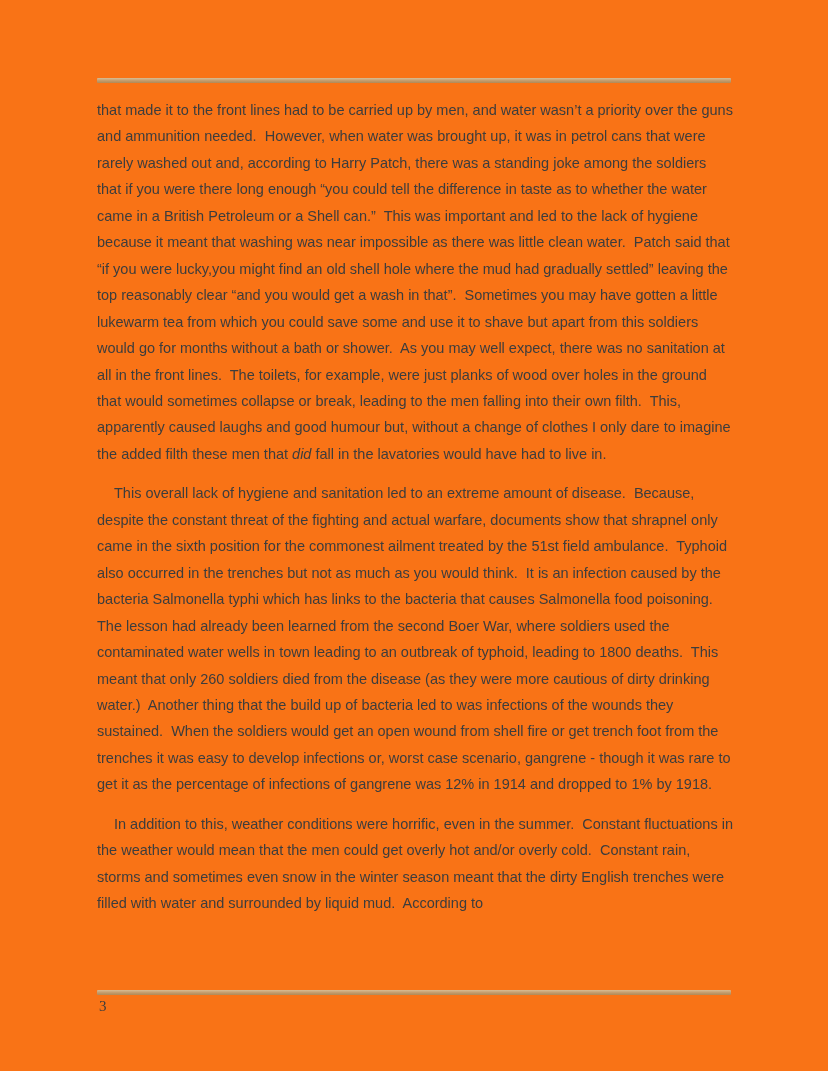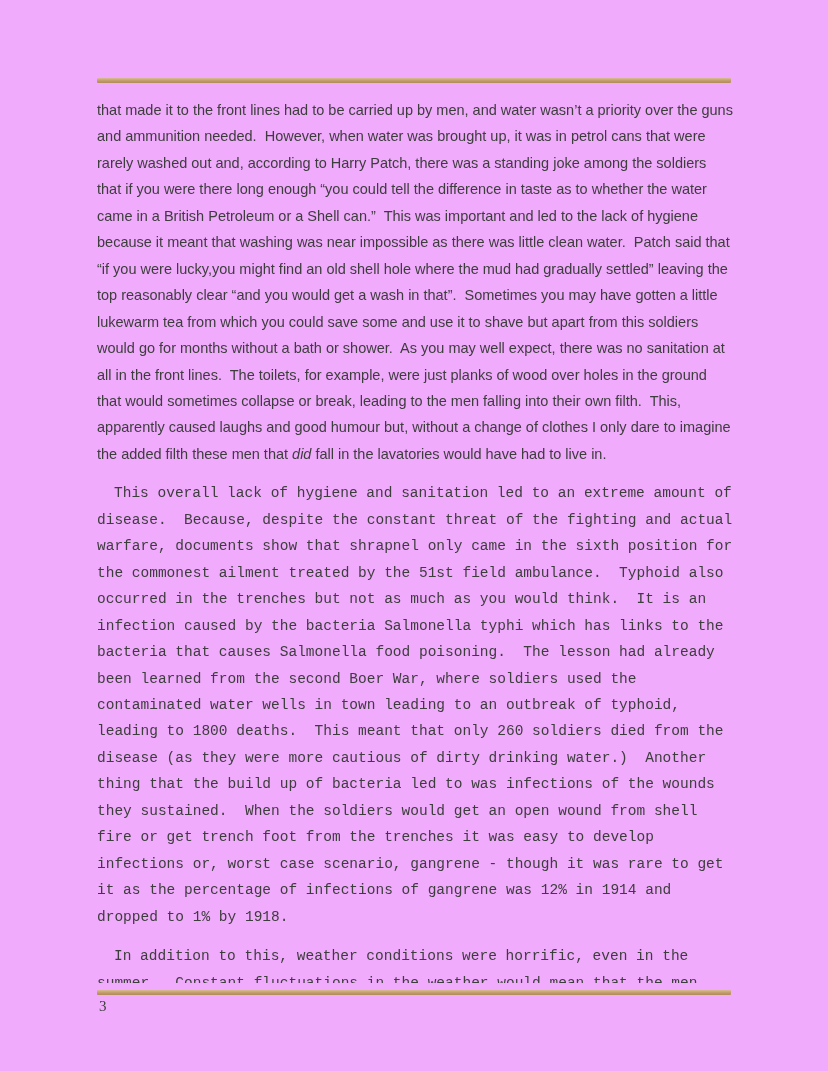--- a/index.html
+++ b/index.html
@@ -4,21 +4,21 @@
 <style>
   html, body {
     margin: 0;
     padding: 0;
     background: #ffffff;
   }
   .page {
     position: relative;
     width: 828px;
     height: 1071px;
-    background: #f0abfc;
+    background: #f97316;
     overflow: hidden;
     font-family: "Liberation Sans", sans-serif;
   }
   .rule {
     position: absolute;
     left: 97px;
     width: 634px;
     height: 5px;
     border-radius: 1px;
     background: linear-gradient(180deg,
@@ -42,21 +42,20 @@
     line-height: 26.45px;
     color: var(--text, #3d3d3d);
     white-space: pre-wrap;
     text-align: left;
   }
   .content p:first-child {
     margin-top: 14px;
   }
   .content p.indent {
     text-indent: 17px;
-    font-family: Liberation Mono, monospace;
   }
   .content em {
     font-style: italic;
   }
   .page-number {
     position: absolute;
     left: 99px;
     top: 998px;
     font-family: "Liberation Serif", "DejaVu Serif", serif;
     font-size: 15px;

